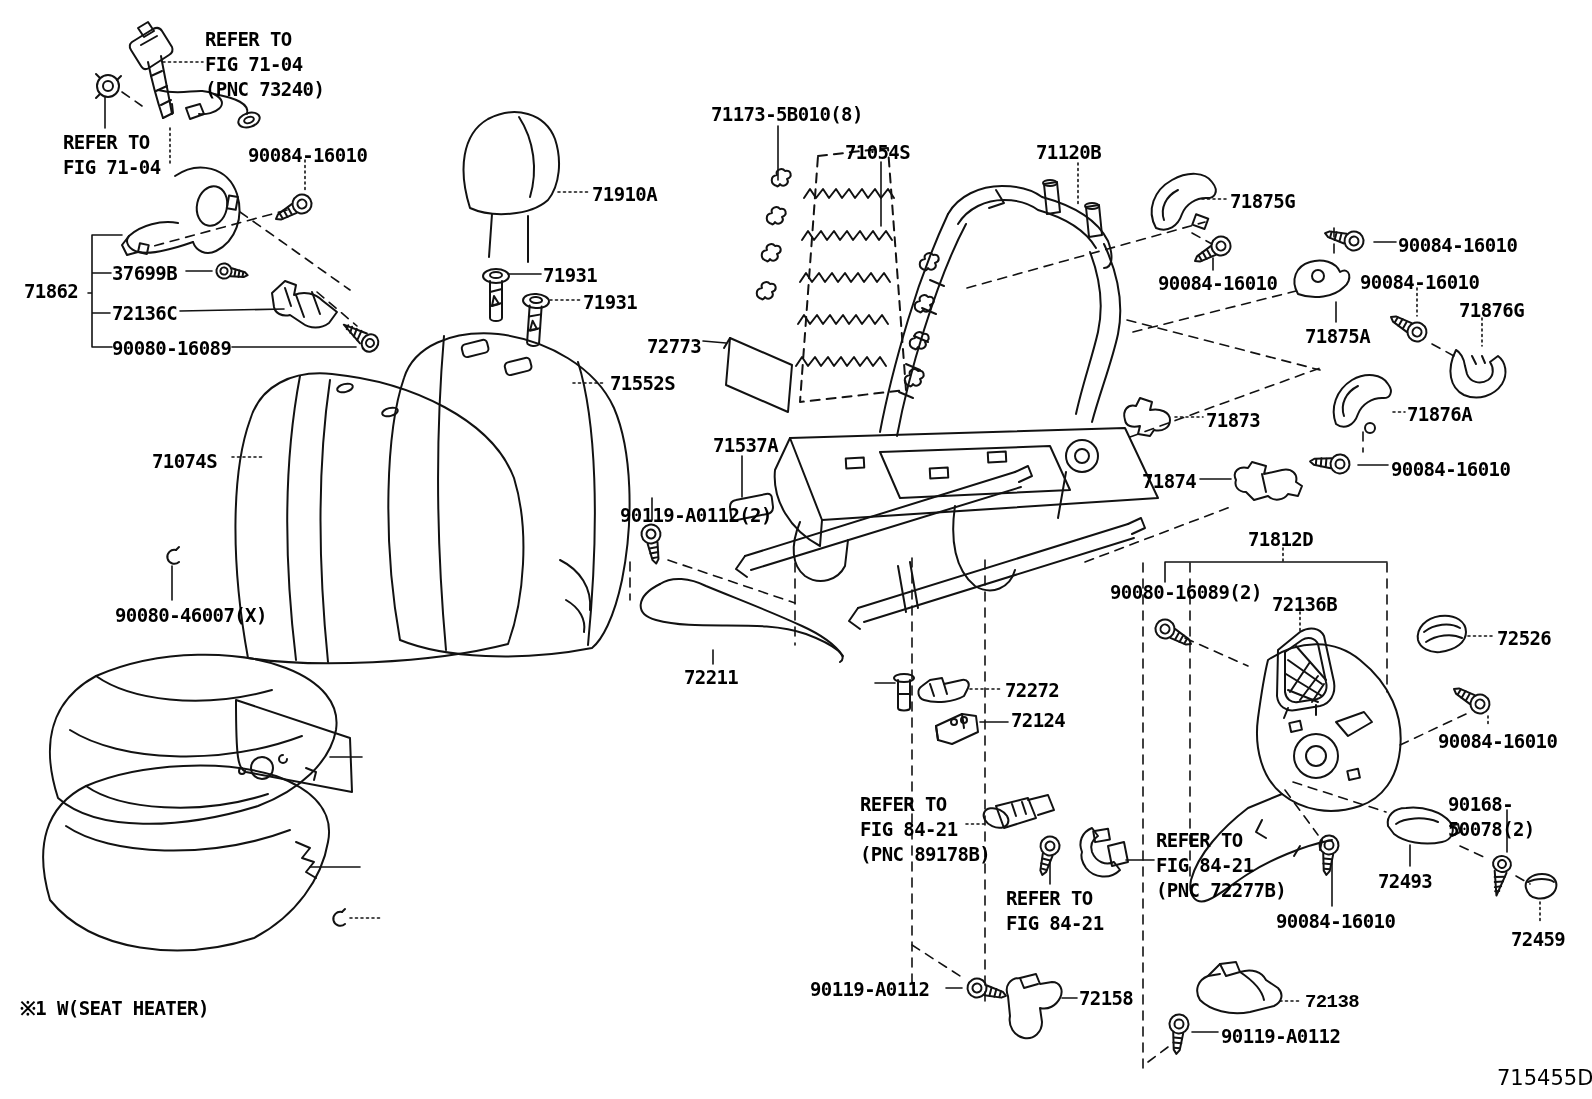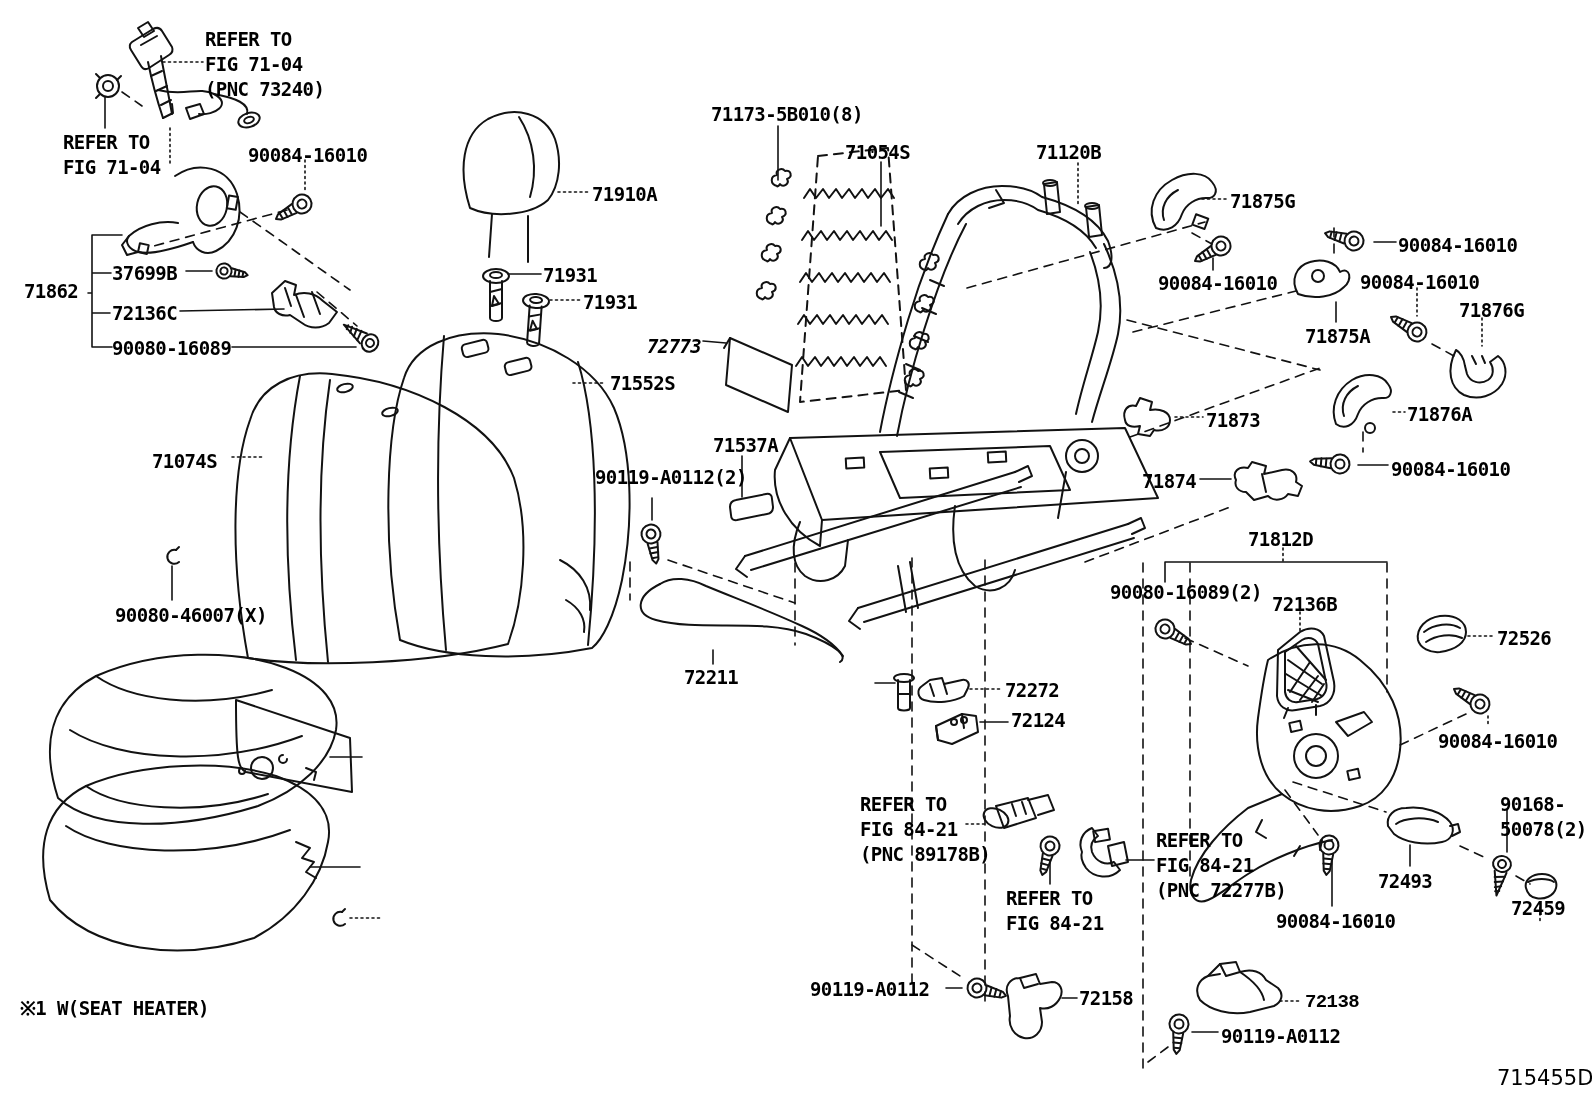--- a/index.html
+++ b/index.html
@@ -389,50 +389,50 @@
       <div class="lbl" style="left: 63px; top: 130px;">REFER TO
 FIG 71-04</div>
       <div class="lbl" style="left: 248px; top: 143px;">90084-16010</div>
       <div class="lbl" style="left: 112px; top: 261px;">37699B</div>
       <div class="lbl" style="left: 24px; top: 279px;">71862</div>
       <div class="lbl" style="left: 112px; top: 301px;">72136C</div>
       <div class="lbl" style="left: 112px; top: 336px;">90080-16089</div>
       <div class="lbl" style="left: 592px; top: 182px;">71910A</div>
       <div class="lbl" style="left: 543px; top: 263px;">71931</div>
       <div class="lbl" style="left: 583px; top: 290px;">71931</div>
-      <div class="lbl" style="left: 647px; top: 334px; font-style: italic;">72773</div>
+      <div class="lbl" style="left: 647px; top: 334px;">72773</div>
       <div class="lbl" style="left: 610px; top: 371px;">71552S</div>
       <div class="lbl" style="left: 152px; top: 449px;">71074S</div>
       <div class="lbl" style="left: 115px; top: 603px;">90080-46007(X)</div>
       <div class="lbl" style="left: 711px; top: 102px;">71173-5B010(8)</div>
       <div class="lbl" style="left: 845px; top: 140px;">71054S</div>
       <div class="lbl" style="left: 1036px; top: 140px;">71120B</div>
       <div class="lbl" style="left: 1230px; top: 189px;">71875G</div>
       <div class="lbl" style="left: 1398px; top: 233px;">90084-16010</div>
       <div class="lbl" style="left: 1158px; top: 271px;">90084-16010</div>
       <div class="lbl" style="left: 1360px; top: 270px;">90084-16010</div>
       <div class="lbl" style="left: 1459px; top: 298px;">71876G</div>
       <div class="lbl" style="left: 1305px; top: 324px;">71875A</div>
       <div class="lbl" style="left: 1206px; top: 408px;">71873</div>
       <div class="lbl" style="left: 1407px; top: 402px;">71876A</div>
       <div class="lbl" style="left: 1391px; top: 457px;">90084-16010</div>
       <div class="lbl" style="left: 1142px; top: 469px;">71874</div>
       <div class="lbl" style="left: 713px; top: 433px;">71537A</div>
-      <div class="lbl" style="left: 595px; top: 465px;">90119-A0112(2)</div>
+      <div class="lbl" style="left: 595px; top: 503px; padding-left: 25px;">90119-A0112(2)</div>
       <div class="lbl" style="left: 684px; top: 665px;">72211</div>
       <div class="lbl" style="left: 1005px; top: 678px;">72272</div>
       <div class="lbl" style="left: 1011px; top: 708px;">72124</div>
       <div class="lbl" style="left: 1248px; top: 527px;">71812D</div>
       <div class="lbl" style="left: 1110px; top: 580px;">90080-16089(2)</div>
       <div class="lbl" style="left: 1272px; top: 592px;">72136B</div>
       <div class="lbl" style="left: 1497px; top: 626px;">72526</div>
       <div class="lbl" style="left: 1438px; top: 729px;">90084-16010</div>
-      <div class="lbl" style="left: 1500px; top: 792px;">90168-50078(2)</div>
+      <div class="lbl" style="left: 1448px; top: 792px;">90168-50078(2)</div>
       <div class="lbl" style="left: 1378px; top: 869px;">72493</div>
-      <div class="lbl" style="left: 1511px; top: 896px;">72459</div>
+      <div class="lbl" style="left: 1511px; top: 927px;">72459</div>
       <div class="lbl" style="left: 1276px; top: 909px;">90084-16010</div>
       <div class="lbl" style="left: 860px; top: 792px;">REFER TO
 FIG 84-21
 (PNC 89178B)</div>
       <div class="lbl" style="left: 1006px; top: 886px;">REFER TO
 FIG 84-21</div>
       <div class="lbl" style="left: 1156px; top: 828px;">REFER TO
 FIG 84-21
 (PNC 72277B)</div>
       <div class="lbl" style="left: 810px; top: 977px;">90119-A0112</div>

